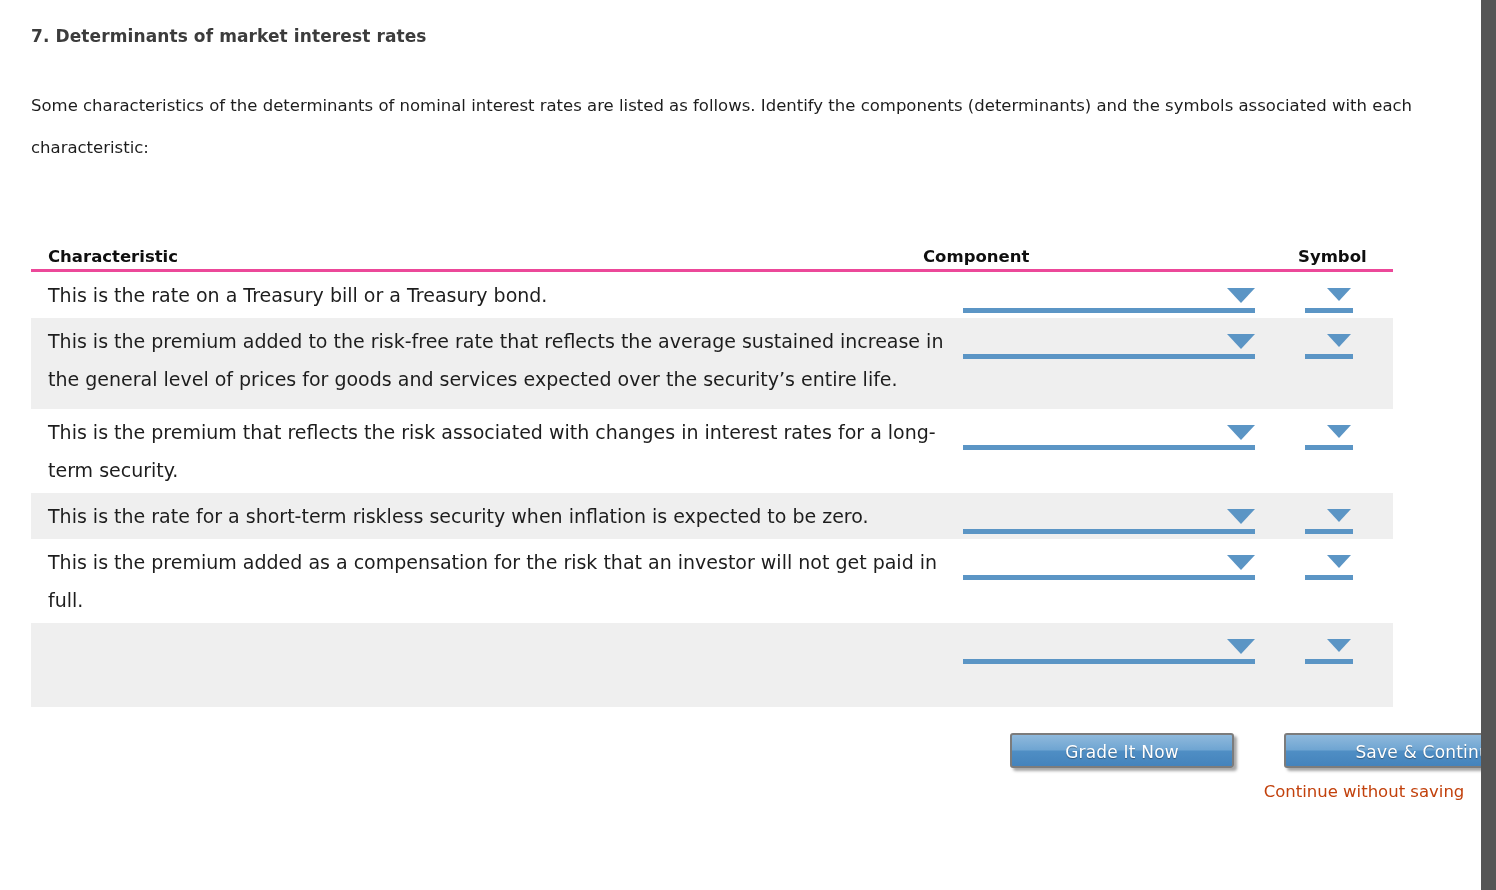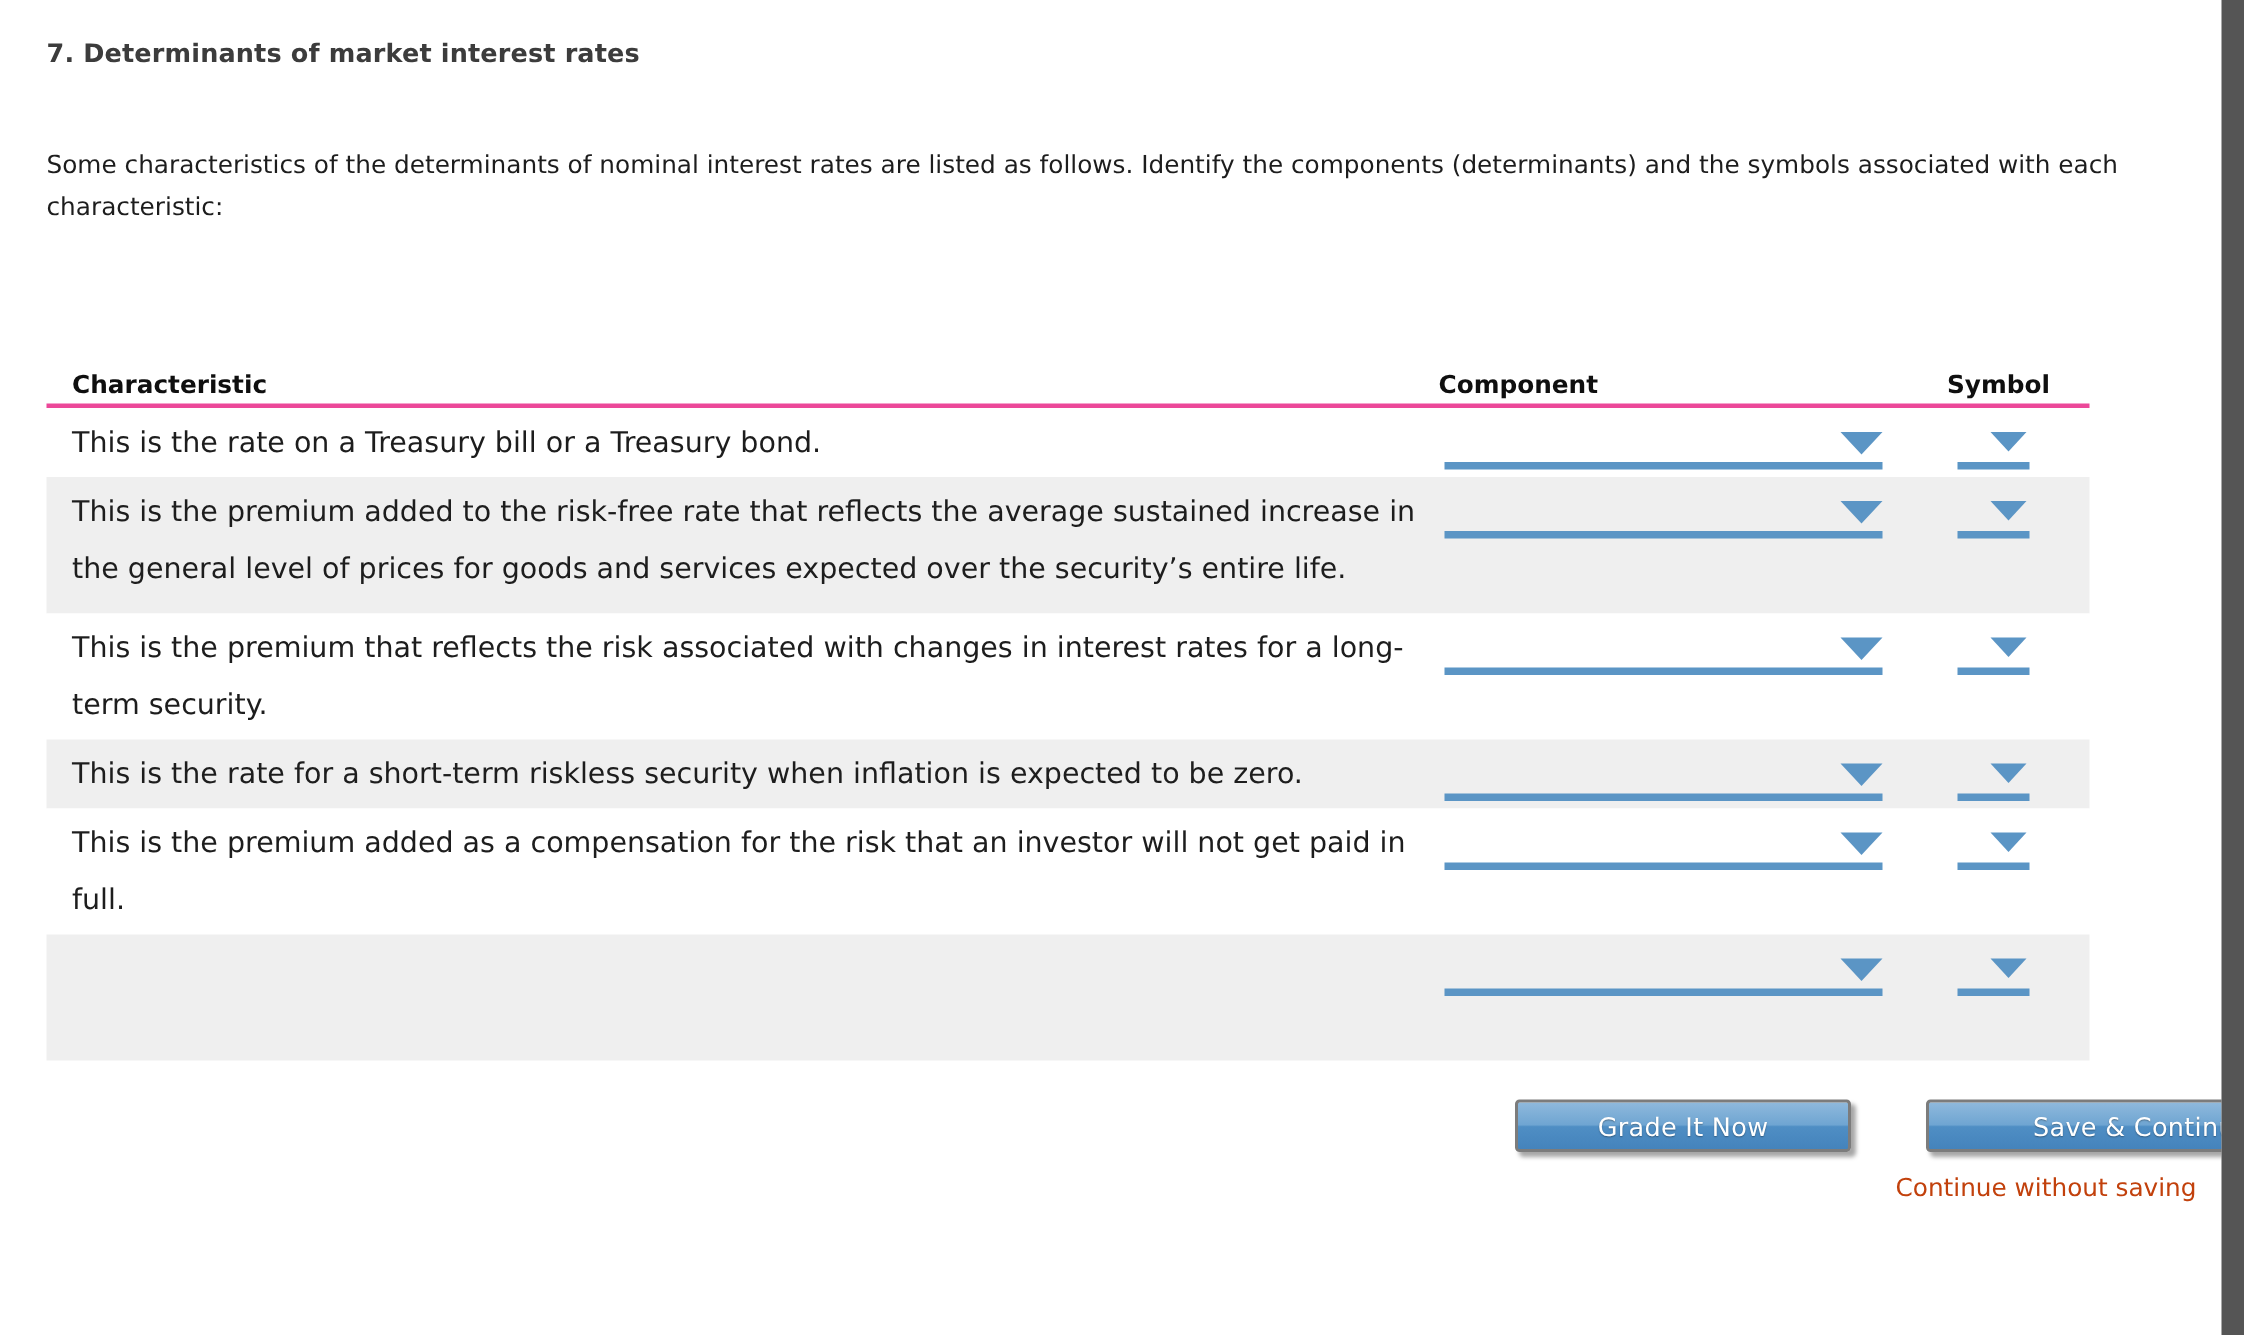--- a/index.html
+++ b/index.html
@@ -38,24 +38,24 @@
     left: 31px;
     top: 26px;
     font-size: 17px;
     font-weight: bold;
     color: #3c3c3c;
     letter-spacing: 0.1px;
   }
   .intro {
     position: absolute;
     left: 31px;
-    top: 96px;
+    top: 85px;
     width: 1412px;
     font-size: 16.5px;
-    line-height: 28px;
+    line-height: 42px;
     color: #1d1d1d;
   }
 
   
   #qtable {
     position: absolute;
     left: 31px;
     top: 238px;
     width: 1362px;
   }
@@ -65,21 +65,21 @@
     border-bottom: 3px solid #ec4899;
   }
   .th {
     position: absolute;
     bottom: 3px;
     font-size: 16.5px;
     font-weight: bold;
     color: #0f0f0f;
   }
   .th-characteristic { left: 17px; }
-  .th-component      { left: 928px; }
+  .th-component      { left: 892px; }
   .th-symbol         { left: 1267px; }
 
   .row {
     position: relative;
     background: #ffffff;
   }
   .row.alt { background: #efefef; }
 
   .row-text {
     position: absolute;

